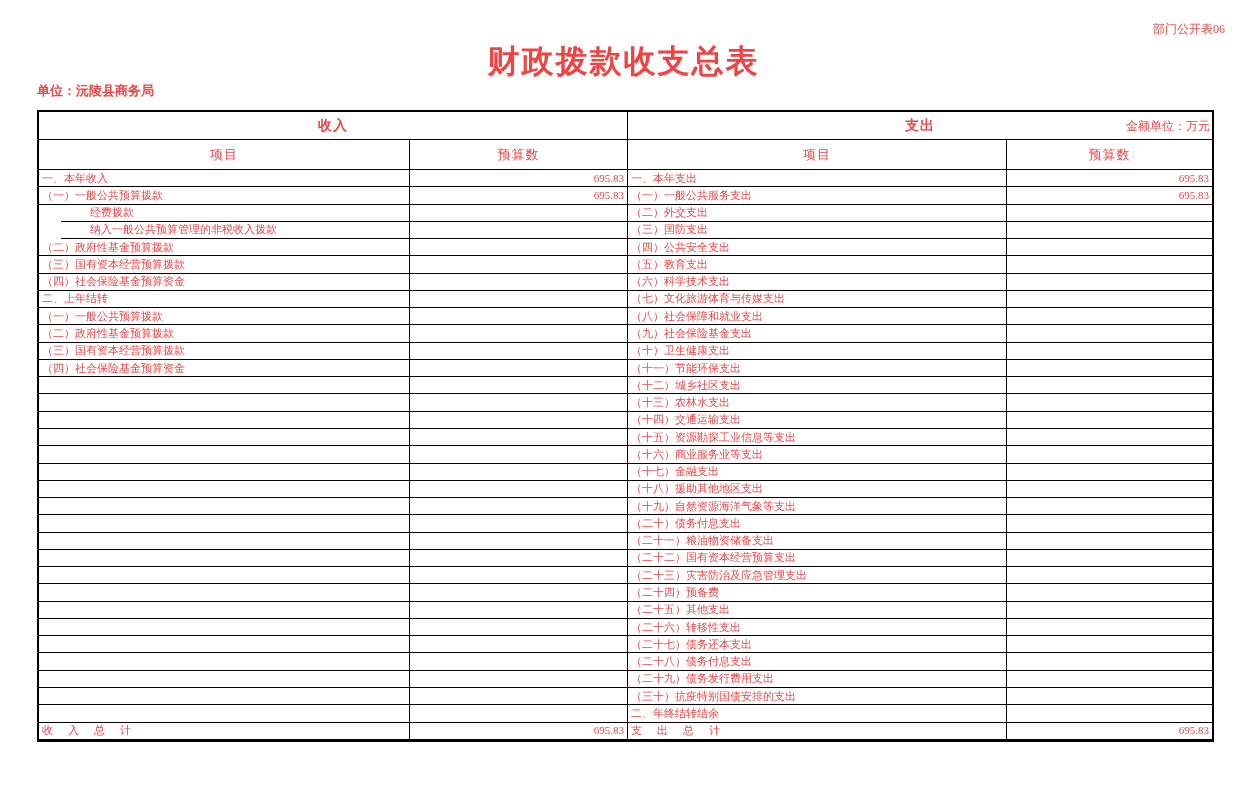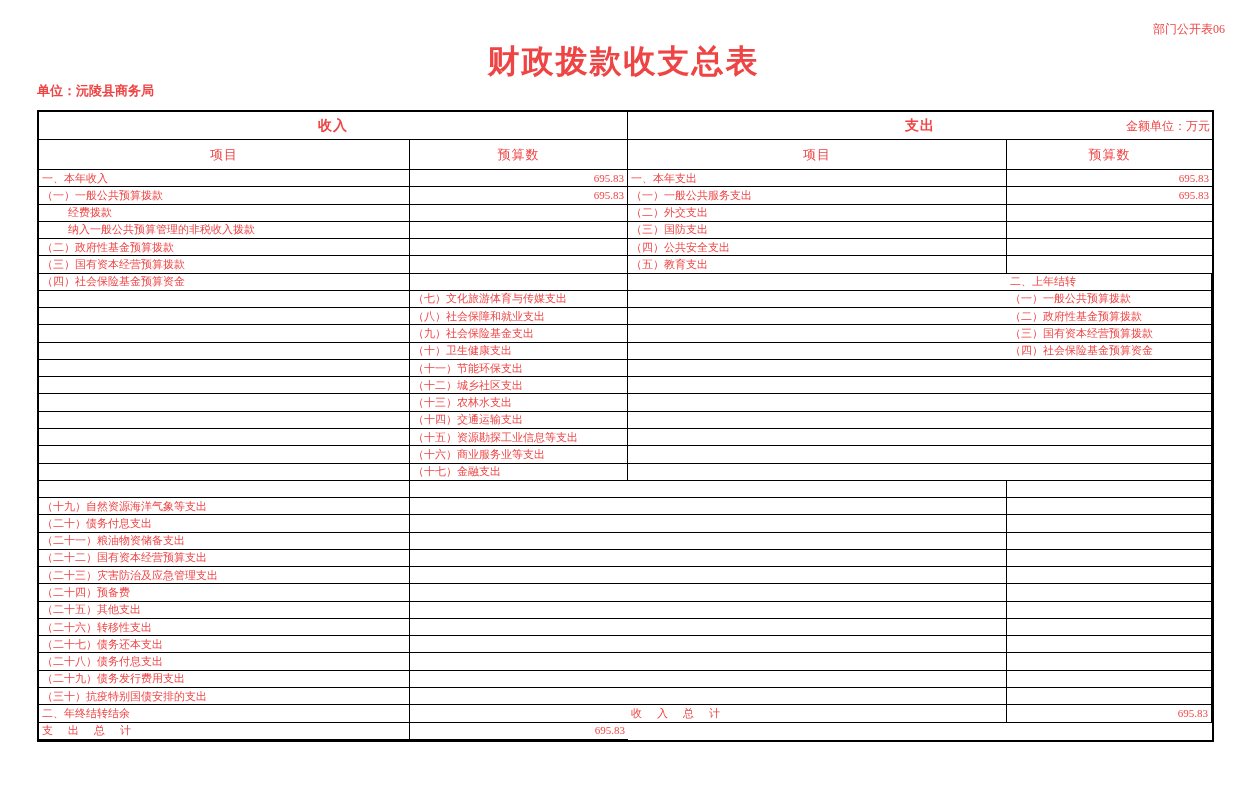--- a/index.html
+++ b/index.html
@@ -44,21 +44,21 @@
     border-right:1px solid #000;
     border-bottom:1px solid #000;
     display:flex;align-items:center;
     white-space:nowrap;overflow:hidden;
     box-sizing:border-box;
   }
   .c.col4{border-right:none;}
   .h1{grid-column:span 2;justify-content:center;font-weight:bold;font-size:14px;letter-spacing:1px;}
   .h2{justify-content:center;font-weight:normal;font-size:13px;letter-spacing:1px;}
   .lbl{padding-left:3px;}
-  .lbl.ind{padding-left:29px;}
+  .lbl.ind{padding-left:29px;margin-left:22px;}
   .val{justify-content:flex-end;padding-right:3px;}
   .total-lbl{letter-spacing:2px;font-family:Liberation Serif, serif;}
 </style>
 </head>
 <body>
 
 <div id="page">
 
   <div id="doc-number">部门公开表06</div>
 
@@ -96,20 +96,21 @@
       <div class="c lbl">（二）政府性基金预算拨款</div>
       <div class="c val"></div>
       <div class="c lbl">（四）公共安全支出</div>
       <div class="c val col4"></div>
       <div class="c lbl">（三）国有资本经营预算拨款</div>
       <div class="c val"></div>
       <div class="c lbl">（五）教育支出</div>
       <div class="c val col4"></div>
       <div class="c lbl">（四）社会保险基金预算资金</div>
       <div class="c val"></div>
+      <div class="c lbl">（六）科学技术支出</div>
       <div class="c val col4"></div>
       <div class="c lbl">二、上年结转</div>
       <div class="c val"></div>
       <div class="c lbl">（七）文化旅游体育与传媒支出</div>
       <div class="c val col4"></div>
       <div class="c lbl">（一）一般公共预算拨款</div>
       <div class="c val"></div>
       <div class="c lbl">（八）社会保障和就业支出</div>
       <div class="c val col4"></div>
       <div class="c lbl">（二）政府性基金预算拨款</div>
@@ -143,20 +144,21 @@
       <div class="c lbl"></div>
       <div class="c val"></div>
       <div class="c lbl">（十六）商业服务业等支出</div>
       <div class="c val col4"></div>
       <div class="c lbl"></div>
       <div class="c val"></div>
       <div class="c lbl">（十七）金融支出</div>
       <div class="c val col4"></div>
       <div class="c lbl"></div>
       <div class="c val"></div>
+      <div class="c lbl">（十八）援助其他地区支出</div>
       <div class="c val col4"></div>
       <div class="c lbl"></div>
       <div class="c val"></div>
       <div class="c lbl">（十九）自然资源海洋气象等支出</div>
       <div class="c val col4"></div>
       <div class="c lbl"></div>
       <div class="c val"></div>
       <div class="c lbl">（二十）债务付息支出</div>
       <div class="c val col4"></div>
       <div class="c lbl"></div>

